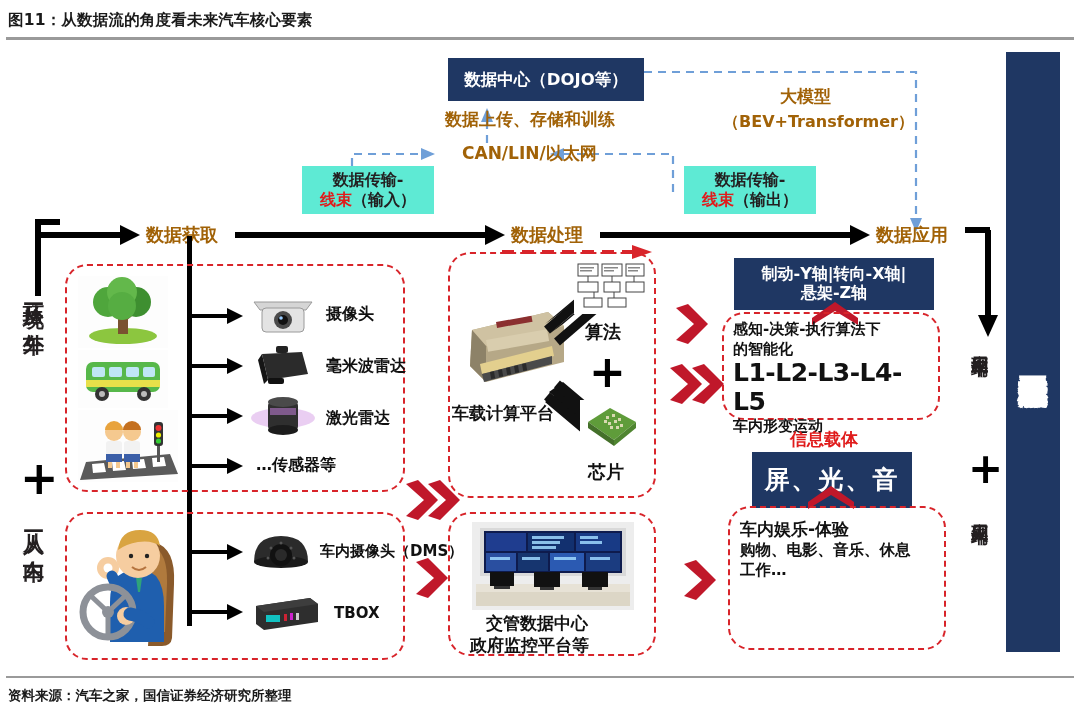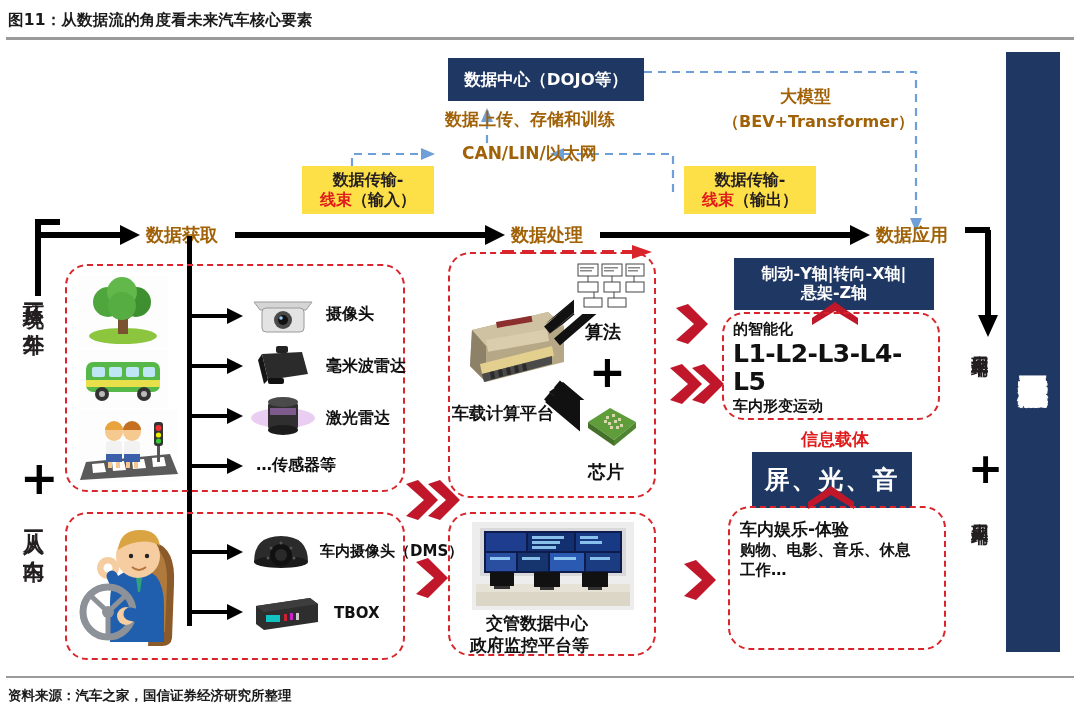--- a/index.html
+++ b/index.html
@@ -11,21 +11,21 @@
   .rule-top{position:absolute;left:6px;top:37px;width:1068px;height:3px;background:#9a9a9a;}
   .rule-bot{position:absolute;left:6px;top:676px;width:1068px;height:2px;background:#9a9a9a;}
   .src{position:absolute;left:8px;top:687px;font-size:13.5px;font-weight:bold;color:#1a1a1a;white-space:nowrap;}
 
   
   .abs{position:absolute;}
 
   
   .navy{position:absolute;background:#1f3763;color:#fff;font-weight:bold;display:flex;align-items:center;justify-content:center;text-align:center;line-height:1.18;}
   
-  .lblue{position:absolute;background:#fde047;display:flex;flex-direction:column;align-items:center;justify-content:center;text-align:center;font-weight:bold;line-height:1.22;}
+  .lblue{position:absolute;background:#5eead4;display:flex;flex-direction:column;align-items:center;justify-content:center;text-align:center;font-weight:bold;line-height:1.22;}
   .lblue .r{color:#e01b1b;}
 
   
   .dgrp{position:absolute;border:2.4px dashed #d8242a;border-radius:22px;box-sizing:border-box;}
 
   
   .bar{position:absolute;background:#000;}
   .lbl{position:absolute;font-weight:bold;color:#a16207;white-space:nowrap;}
 
   
@@ -33,21 +33,21 @@
 
   .plus{position:absolute;font-weight:bold;color:#000;line-height:1;}
 
   
   .pic{position:absolute;background:#fff;overflow:hidden;}
   
   svg{display:block;}
 
   .cap{position:absolute;font-weight:bold;color:#111;white-space:nowrap;}
 
-  .redtxt{color:#e01b1b;margin-left:11px;}
+  .redtxt{color:#e01b1b;}
 
   .note{position:absolute;font-weight:bold;color:#111;line-height:1.3;}
 </style>
 </head>
 <body>
 
 <div id="page">
 
   <div class="fig-title">图11：从数据流的角度看未来汽车核心要素</div>
   <div class="rule-top"></div>
@@ -552,20 +552,21 @@
     <div>悬架-Z轴</div>
   </div>
 
   <svg class="abs" style="left:810px;top:300px;width:50px;height:26px;" viewBox="0 0 50 26">
     <polygon points="25,2 48,18 48,25 25,11 2,25 2,18" fill="#c0182a"></polygon>
   </svg>
 
   <div class="dgrp" style="left:722px;top:312px;width:218px;height:108px;"></div>
 
   <div class="note" style="left:733px;top:320px;font-size:15px;width:200px;">
+    <div>感知-决策-执行算法下</div>
     <div>的智能化</div>
     <div style="font-size:25px;line-height:1.15;letter-spacing:-0.5px;">L1-L2-L3-L4-L5</div>
     <div style="font-size:15px;">车内形变运动</div>
   </div>
 
   <div class="cap redtxt" style="left:790px;top:428px;font-size:17px;">
     <span>信息载体</span>
   </div>
 
   <div class="navy" style="left:752px;top:452px;width:160px;height:56px;font-size:25px;letter-spacing:2px;">

